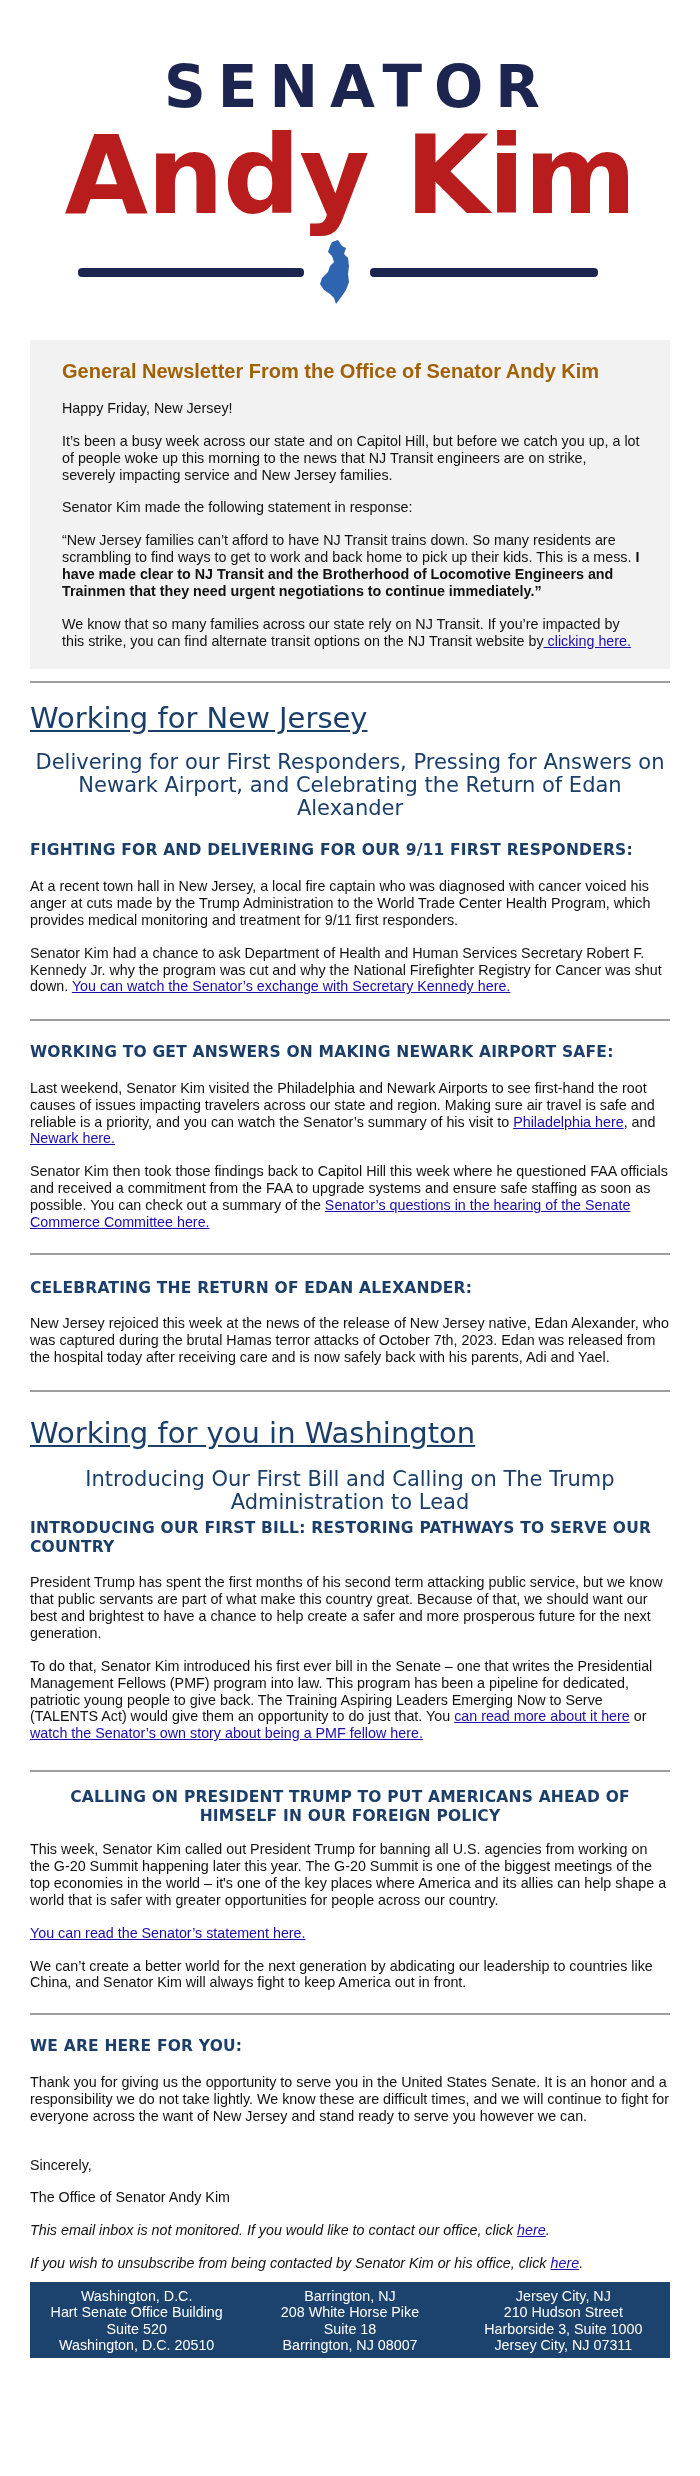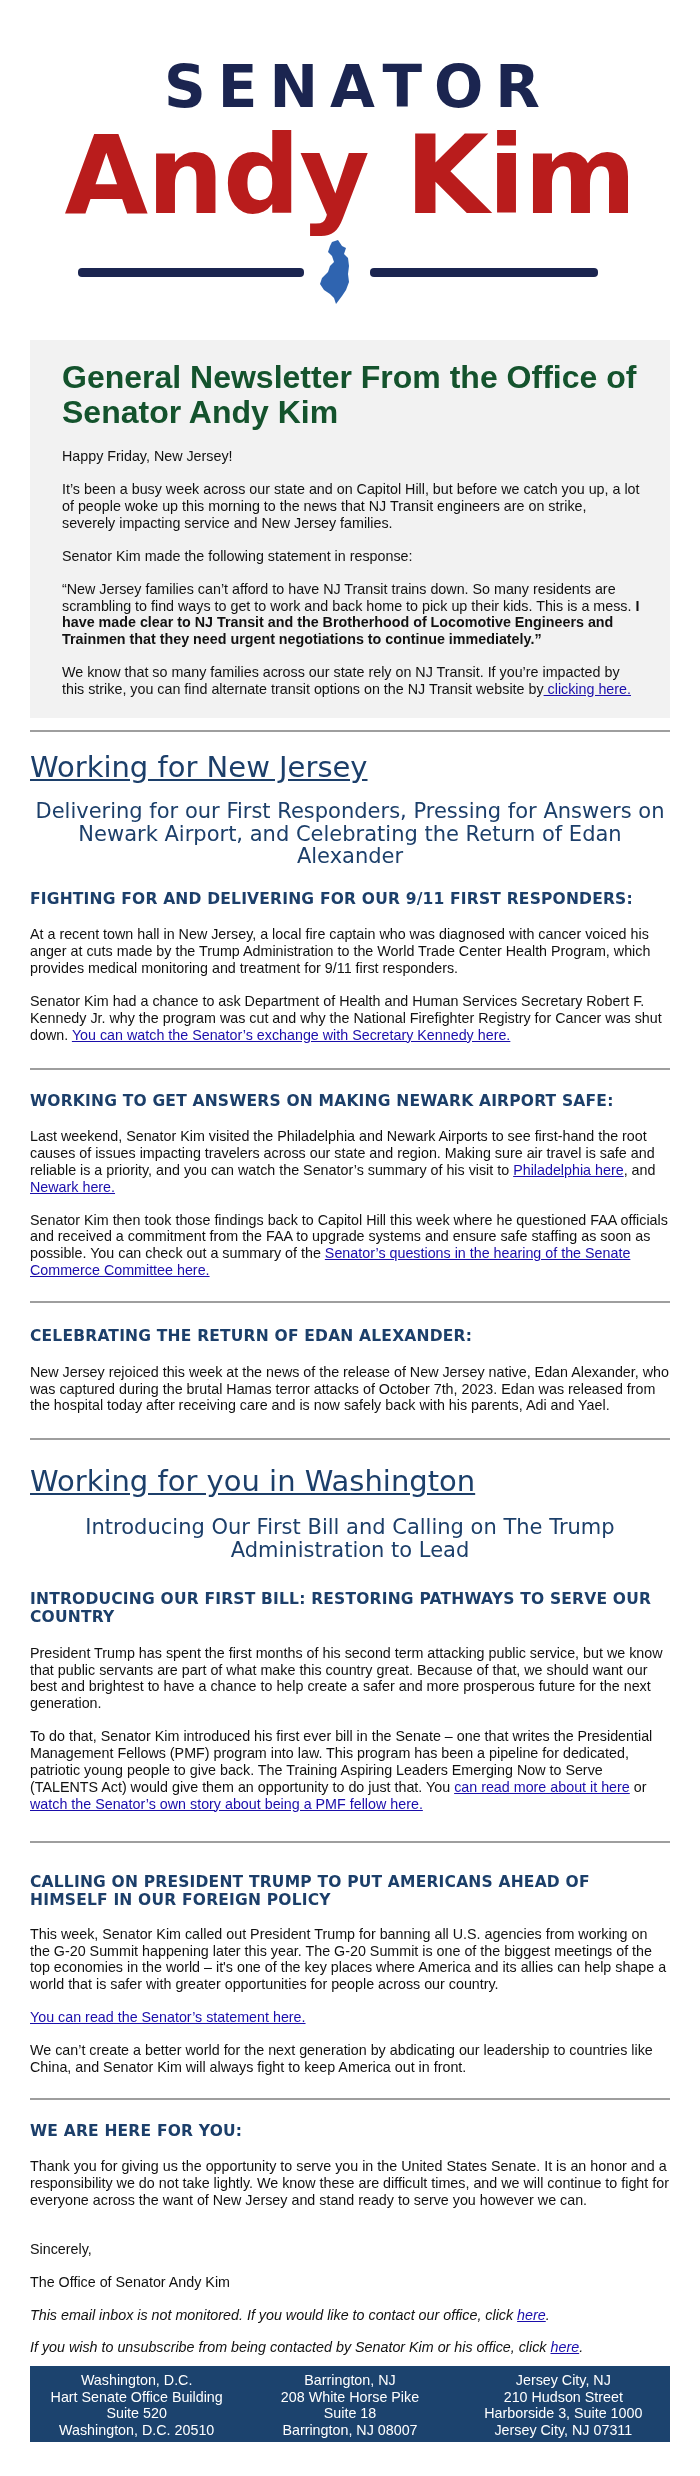--- a/index.html
+++ b/index.html
@@ -12,21 +12,21 @@
   .logo { height: 340px; position: relative; text-align: center; }
   .logo-senator { position: absolute; left: 0; right: 0; top: 58px; font-family: "DejaVu Sans", sans-serif; font-size: 58px; letter-spacing: 12px; color: #1b2550; font-weight: 600; line-height: 1; padding-left: 16px; }
   .logo-name { position: absolute; left: 0; right: 0; top: 122px; font-family: "DejaVu Sans", sans-serif; font-size: 108px; font-weight: bold; color: #b91c1c; line-height: 1; letter-spacing: -1px; }
   .logo-rule { position: absolute; top: 352px; height: 9px; background: #1b2550; border-radius: 4px; }
   .logo-rule.left { left: 78px; width: 226px; top: 268px; }
   .logo-rule.right { left: 370px; width: 228px; top: 268px; }
   .logo-nj { position: absolute; left: 318px; top: 240px; width: 40px; height: 64px; }
 
   
   .intro { margin: 38px 30px 0 30px; background: #f2f2f2; padding: 20px 30px 20px 32px; }
-  .intro h1 { margin: 0 0 18px 0; font-size: 32px; line-height: 1.1; color: #14532d; font-weight: bold; font-family: "Liberation Sans", sans-serif; }
+  .intro h1 { margin: 0 0 18px 0; font-size: 20px; line-height: 1.1; color: #a16207; font-weight: bold; font-family: "Liberation Sans", sans-serif; }
   .p { font-size: 14.3px; line-height: 1.18; margin: 0 0 16px 0; color: #111; }
   .intro .p:last-child { margin-bottom: 0; }
 
   hr.sep { border: 0; border-top: 2px solid #9e9e9e; margin: 0 30px; }
 
   .content { padding: 0 30px; }
   .section-title { text-align: left; font-family: "DejaVu Sans", sans-serif; font-size: 29px; color: #1c3f6a; text-decoration: underline; margin: 0; font-weight: normal; letter-spacing: 0; }
   .section-sub { text-align: center; font-family: "DejaVu Sans", sans-serif; font-size: 21px; color: #1c3f6a; margin: 0; line-height: 1.08; font-weight: normal; }
   .h3 { font-family: "DejaVu Sans", sans-serif; font-size: 15.5px; color: #1c3f6a; font-weight: bold; margin: 0; letter-spacing: 0.2px; line-height: 1.2; }
   .it { font-style: italic; }
@@ -84,29 +84,29 @@
     <div class="h3" style="margin-top:24px;">CELEBRATING THE RETURN OF EDAN ALEXANDER:</div>
     <p class="p" style="margin-top:18px;">New Jersey rejoiced this week at the news of the release of New Jersey native, Edan Alexander, who was captured during the brutal Hamas terror attacks of October 7th, 2023. Edan was released from the hospital today after receiving care and is now safely back with his parents, Adi and Yael.</p>
   </div>
 
   <hr class="sep" style="margin-top:24px;">
 
   <div class="content">
     <h2 class="section-title" style="margin-top:24px;">Working for you in Washington</h2>
     <h3 class="section-sub" style="margin-top:18px;">Introducing Our First Bill and Calling on The Trump Administration to Lead</h3>
 
-    <div class="h3" style="margin-top:28px;">INTRODUCING OUR FIRST BILL: RESTORING PATHWAYS TO SERVE OUR COUNTRY</div>
+    <div class="h3" style="margin-top:6px;">INTRODUCING OUR FIRST BILL: RESTORING PATHWAYS TO SERVE OUR COUNTRY</div>
     <p class="p" style="margin-top:18px;">President Trump has spent the first months of his second term attacking public service, but we know that public servants are part of what make this country great. Because of that, we should want our best and brightest to have a chance to help create a safer and more prosperous future for the next generation.</p>
     <p class="p"><span>To do that, Senator Kim introduced his first ever bill in the Senate – one that writes the Presidential Management Fellows (PMF) program into law. This program has been a pipeline for dedicated, patriotic young people to give back. The Training Aspiring Leaders Emerging Now to Serve (TALENTS Act) would give them an opportunity to do just that. You </span><a href="#">can read more about it here</a><span> or </span><a href="#">watch the Senator’s own story about being a PMF fellow here.</a></p>
   </div>
 
   <hr class="sep" style="margin-top:28px;">
 
   <div class="content">
-    <div class="h3" style="margin-top:30px;">CALLING ON PRESIDENT TRUMP TO PUT AMERICANS AHEAD OF HIMSELF IN OUR FOREIGN POLICY</div>
+    <div class="h3" style="margin-top:16px;text-align:center;">CALLING ON PRESIDENT TRUMP TO PUT AMERICANS AHEAD OF HIMSELF IN OUR FOREIGN POLICY</div>
     <p class="p" style="margin-top:16px;">This week, Senator Kim called out President Trump for banning all U.S. agencies from working on the G-20 Summit happening later this year. The G-20 Summit is one of the biggest meetings of the top economies in the world – it's one of the key places where America and its allies can help shape a world that is safer with greater opportunities for people across our country.</p>
     <p class="p"><a href="#">You can read the Senator’s statement here.</a></p>
     <p class="p">We can’t create a better world for the next generation by abdicating our leadership to countries like China, and Senator Kim will always fight to keep America out in front.</p>
   </div>
 
   <hr class="sep" style="margin-top:22px;">
 
   <div class="content">
     <div class="h3" style="margin-top:22px;">WE ARE HERE FOR YOU:</div>
     <p class="p" style="margin-top:18px;">Thank you for giving us the opportunity to serve you in the United States Senate. It is an honor and a responsibility we do not take lightly. We know these are difficult times, and we will continue to fight for everyone across the want of New Jersey and stand ready to serve you however we can.</p>

